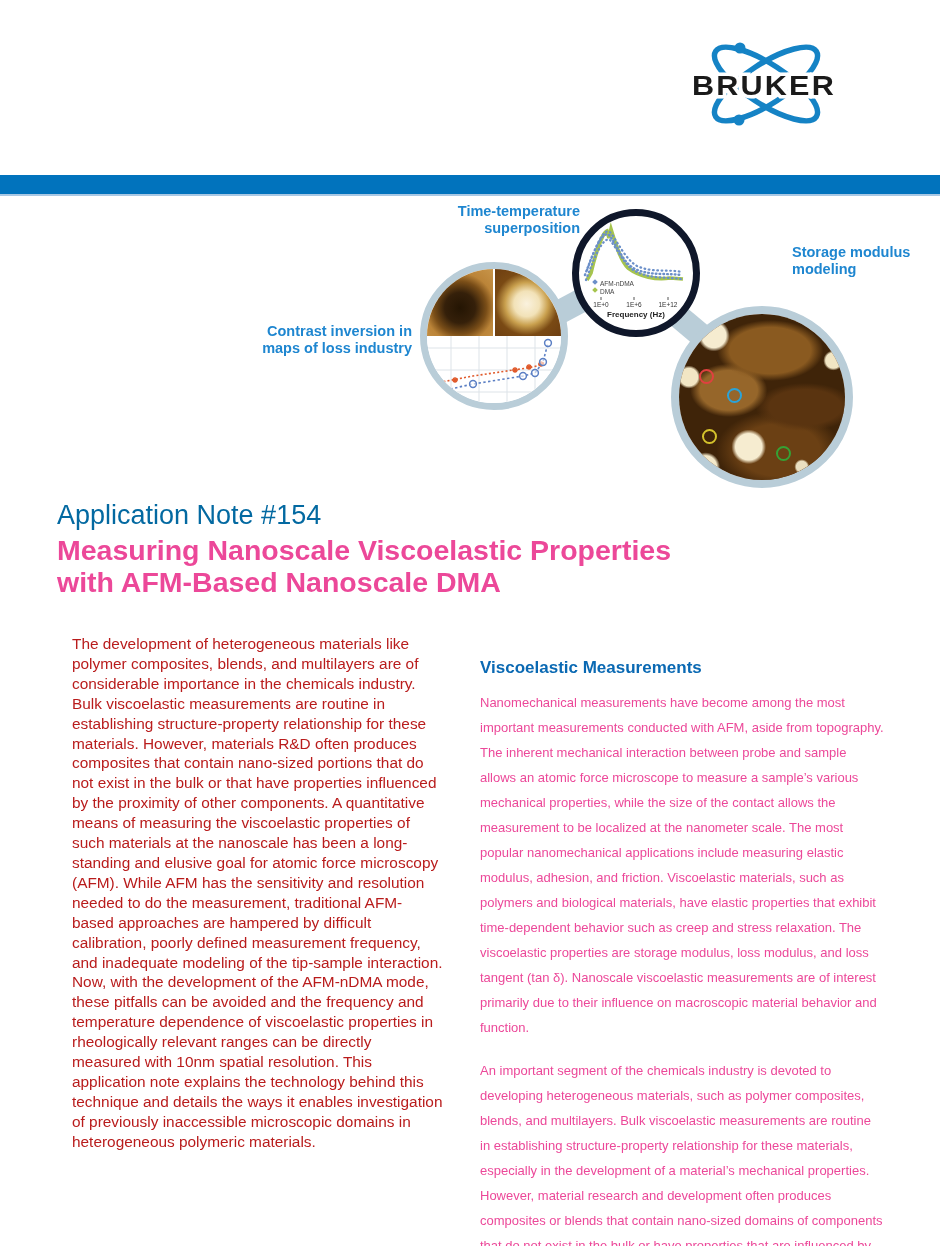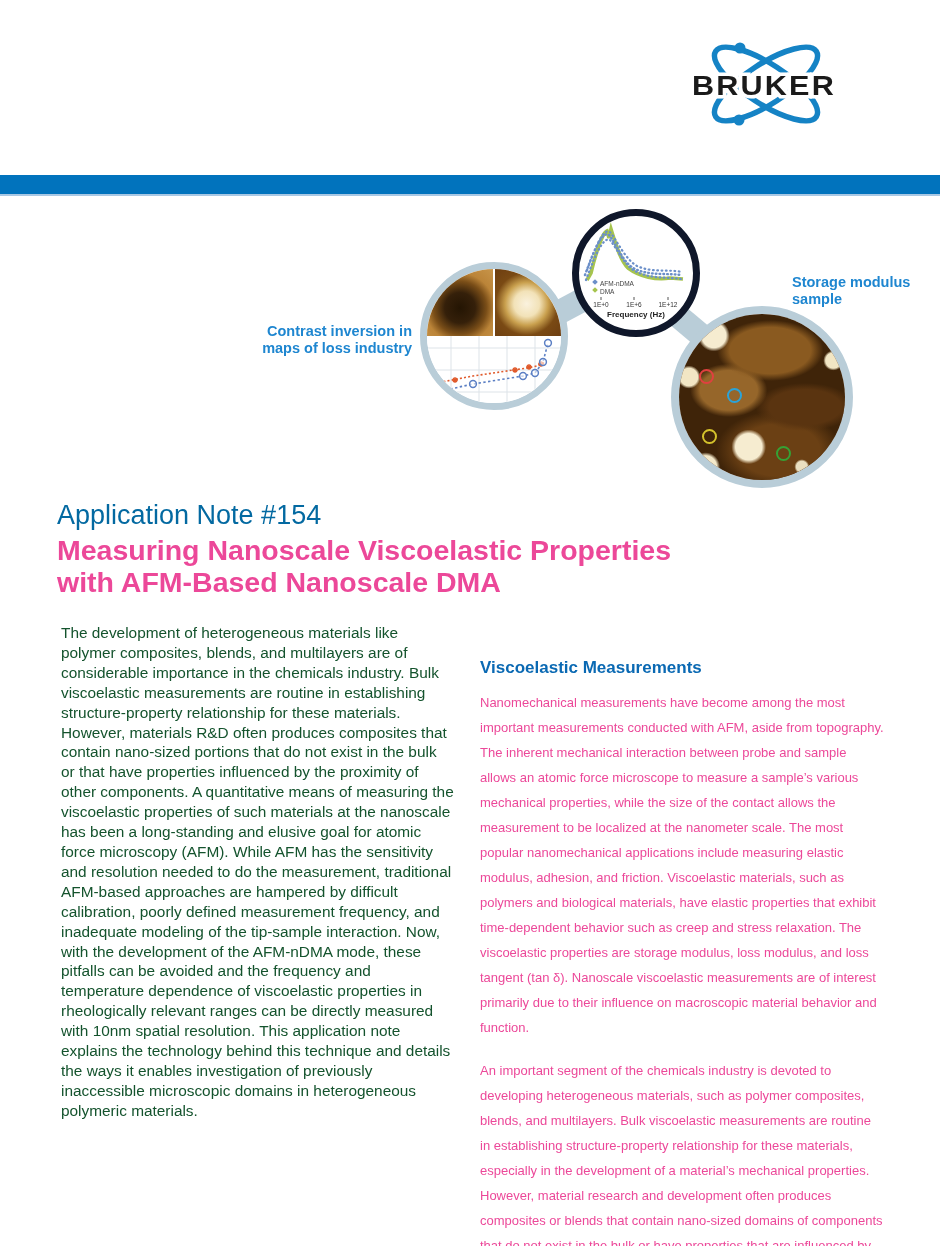--- a/index.html
+++ b/index.html
@@ -41,28 +41,28 @@
       radial-gradient(ellipse 82px 52px at 60% 82%, #6b4014 0 50%, rgba(107,64,20,0) 76%);}
   .roi{position:absolute;border-radius:50%;width:11px;height:11px;border:2.5px solid;}
   .roi-red{left:20px;top:55px;border-color:#e04040;}
   .roi-cyan{left:48px;top:74px;border-color:#2ba3d8;}
   .roi-yellow{left:23px;top:115px;border-color:#d4c22c;}
   .roi-green{left:97px;top:132px;border-color:#35a135;}
   .hero-caption{position:absolute;z-index:3;color:#1e86d0;font-size:14.5px;
     font-weight:600;line-height:17px;}
   .cap-tts{left:400px;top:203px;width:180px;text-align:right;}
   .cap-contrast{left:250px;top:323px;width:162px;text-align:right;}
-  .cap-storage{left:792px;top:274px;width:130px;text-align:left;}
+  .cap-storage{left:792px;top:244px;width:130px;text-align:left;}
   
   .kicker{position:absolute;left:57px;top:500px;font-size:27px;color:#0369a1;}
   .headline{position:absolute;left:57px;top:534px;font-size:28.5px;line-height:32px;
     font-weight:bold;color:#ec4899;}
   
   .col-left{position:absolute;left:57px;top:619px;width:401px;}
-  .col-left p{margin:4px;color:#14532d;font-size:15.4px;line-height:19.9px;}
+  .col-left p{margin:15px;color:#b91c1c;font-size:15.4px;line-height:19.9px;}
   .col-right{position:absolute;left:480px;top:617px;width:404px;margin-top:41px;}
   .col-right h2{margin:0 0 12px 0;font-size:17px;color:#0a69b3;font-weight:bold;}
   .col-right p{margin:0;color:#ec4899;font-size:13px;line-height:25px;}
   .col-right p + p{margin-top:18px;}
   svg text{font-family:"Liberation Sans","DejaVu Sans",sans-serif;}
 </style>
 </head>
 <body>
 
 <div class="page">
@@ -77,27 +77,31 @@
       <circle cx="51" cy="82" r="5.5" fill="#1583c5"></circle>
       <text x="4" y="57" font-size="28" font-weight="bold" letter-spacing="2" fill="#1a1a1a" stroke="#ffffff" stroke-width="7" paint-order="stroke" textLength="144" lengthAdjust="spacingAndGlyphs">BRUKER</text>
     </svg>
   </div>
 
   <div class="blue-bar"></div>
 
   <div class="connector conn-1"></div>
   <div class="connector conn-2"></div>
 
+  <div class="hero-caption cap-tts">
+    <div>Time-temperature</div>
+    <div>superposition</div>
+  </div>
   <div class="hero-caption cap-contrast">
     <div>Contrast inversion in</div>
     <div>maps of loss industry</div>
   </div>
   <div class="hero-caption cap-storage">
     <div>Storage modulus</div>
-    <div>sample</div>
+    <div>modeling</div>
   </div>
 
   <div class="circle circle-left">
     <div class="lc-top">
       <div class="lc-img-a"></div>
       <div class="lc-img-b"></div>
     </div>
     <div class="lc-bottom">
       <svg width="134" height="67" viewBox="0 0 134 67">
         <g stroke="#dde3e8" stroke-width="1">

